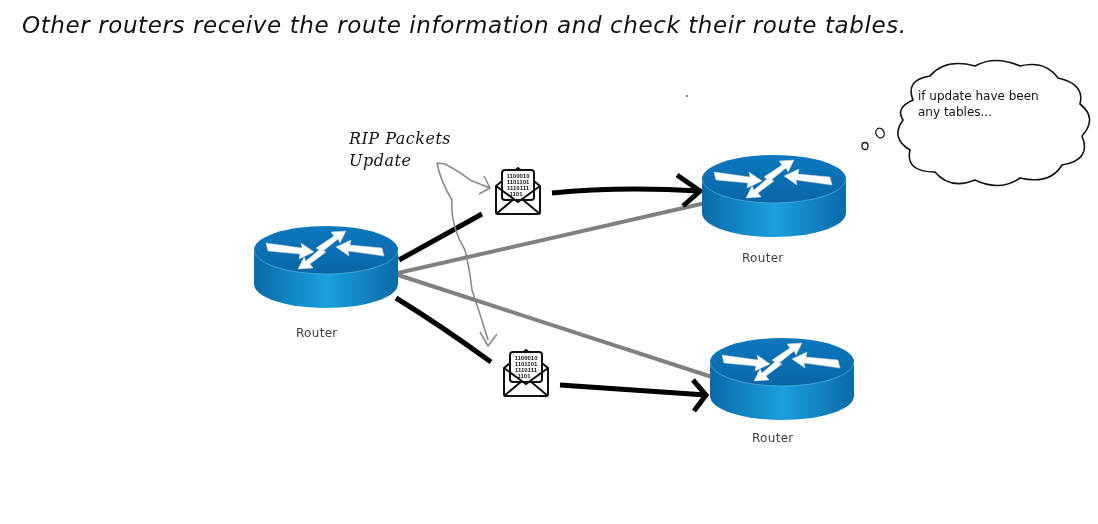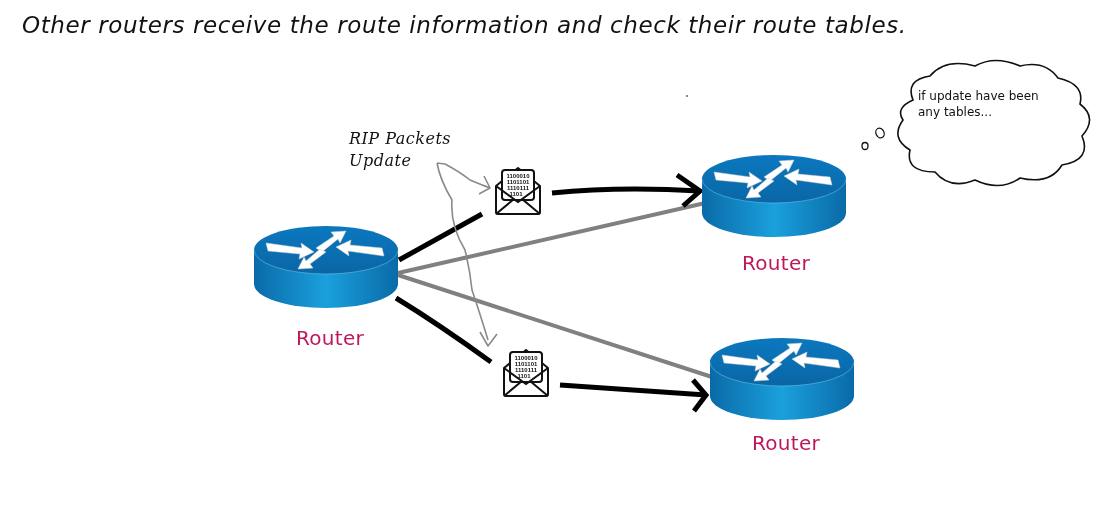--- a/index.html
+++ b/index.html
@@ -9,21 +9,21 @@
     font-family: "DejaVu Sans", sans-serif; font-size: 23px; color: #111;
     letter-spacing: 0.6px; font-style: italic; font-weight: normal;
     white-space: nowrap;
   }
   svg.diagram { position: absolute; left: 0; top: 0; }
   .annot {
     position: absolute; font-family: "DejaVu Serif", serif; font-size: 16px; color: #111;
     line-height: 22px; font-style: italic; letter-spacing: 0.5px;
   }
   .router-label {
-    position: absolute; font-family: "DejaVu Sans", sans-serif; font-size: 20px; color: #be185d;
+    position: absolute; font-family: "DejaVu Sans", sans-serif; font-size: 12px; color: #404040;
     letter-spacing: 0.3px;
     text-align: right;
   }
   .thought {
     position: absolute; left: 918px; top: 88px; width: 150px;
     font-family: "DejaVu Sans", sans-serif; font-size: 12px; line-height: 16px; color: #111;
     text-align: left;
   }
 </style>
 </head>

